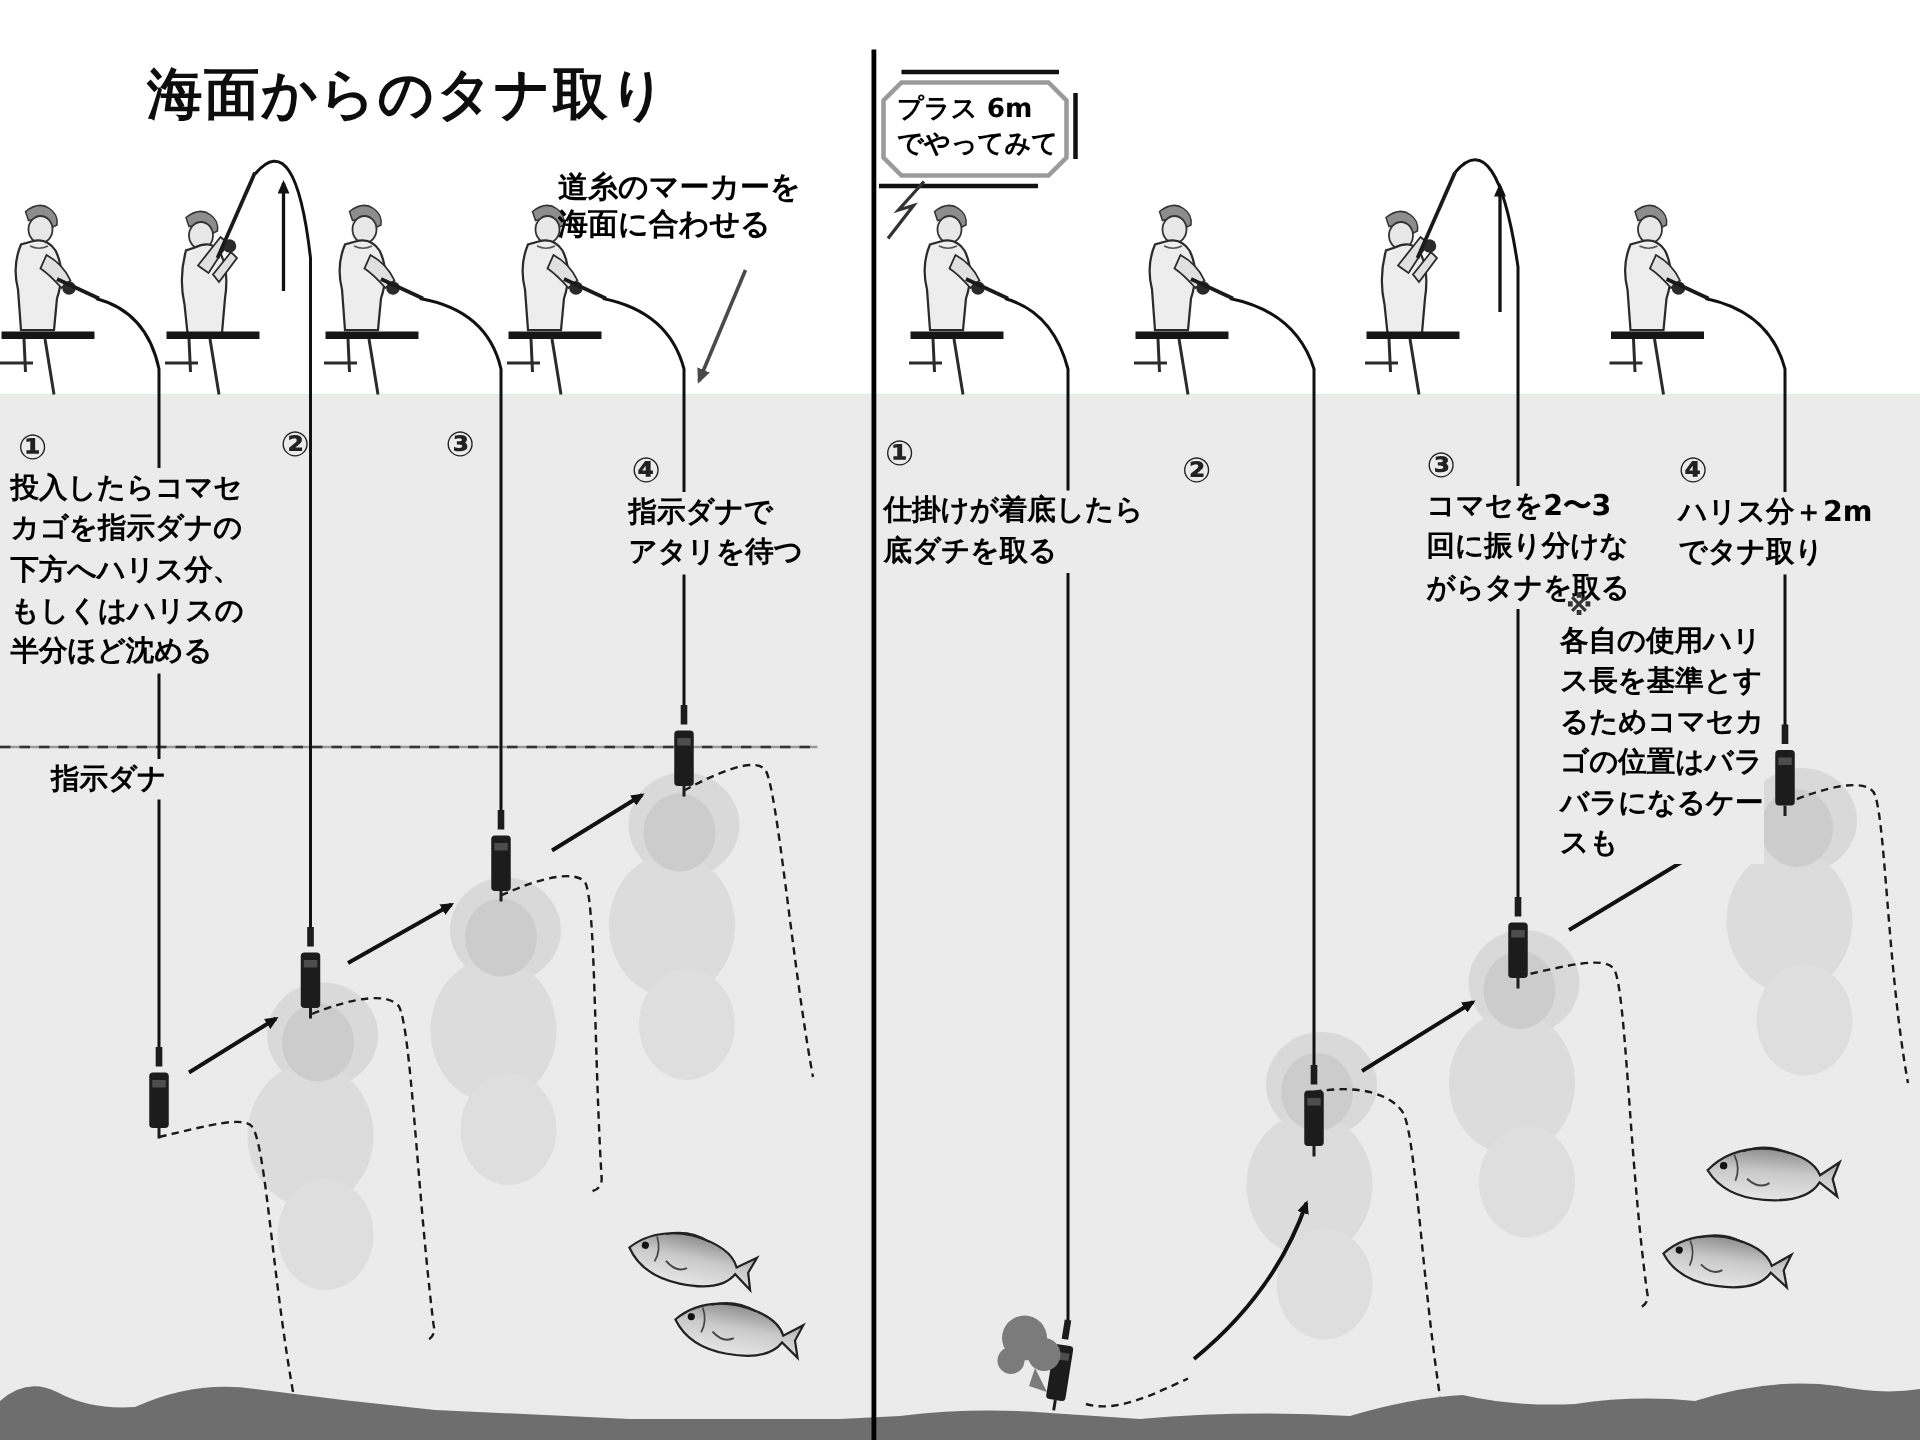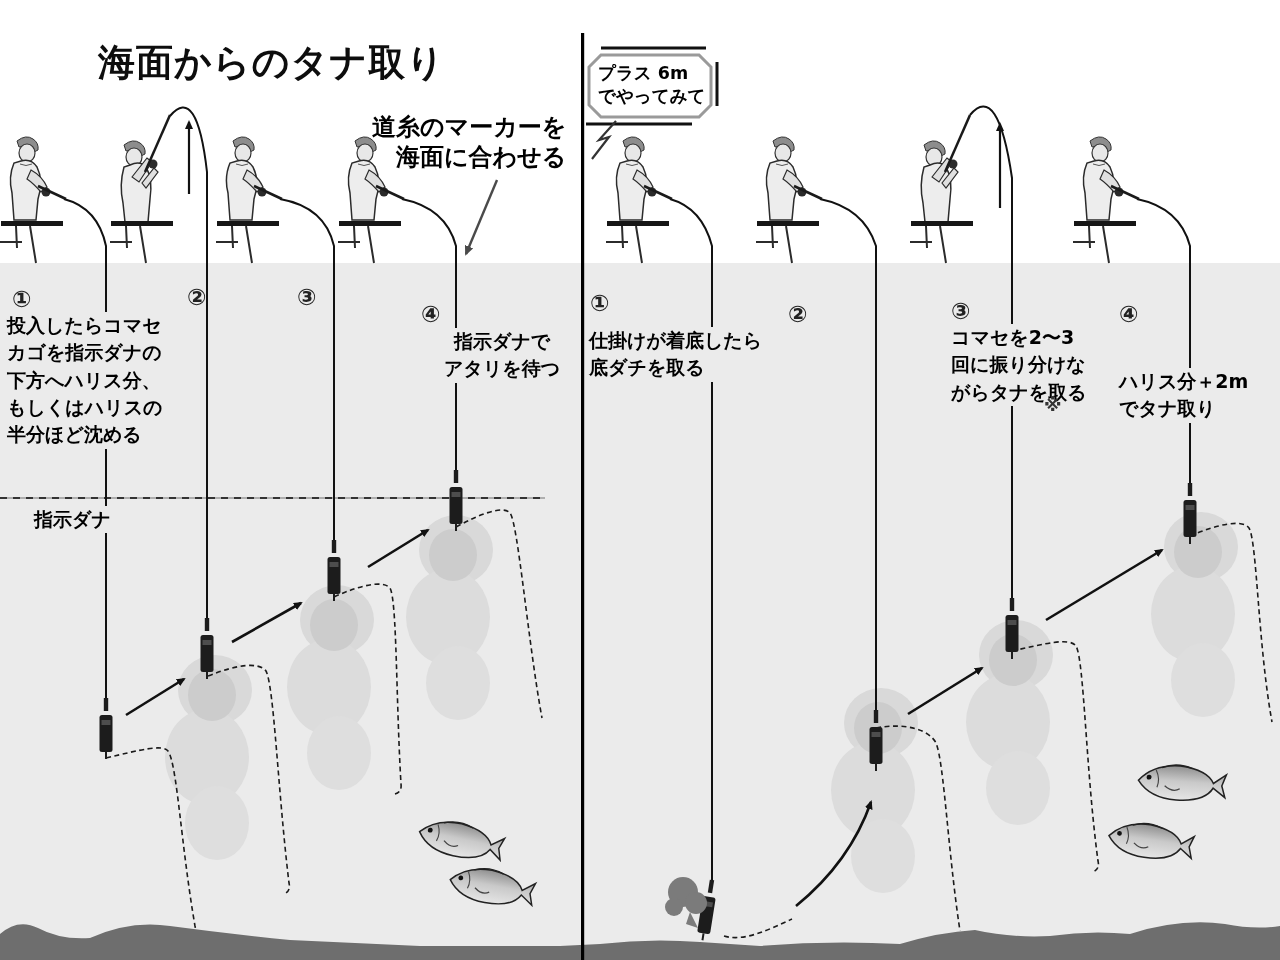--- a/index.html
+++ b/index.html
@@ -6,21 +6,21 @@
   #stage{position:relative;width:1280px;height:960px;overflow:hidden;background:#86efac;
          font-family:"DejaVu Sans",sans-serif;text-decoration:underline;}
   #art{position:absolute;left:0;top:0;}
   .txt{position:absolute;font-weight:bold;color:#000;white-space:pre-line;
        font-family:"DejaVu Sans",sans-serif;}
   .title{font-size:37px;letter-spacing:1px;color:#0d0d0d;}
   .step-num{font-size:23px;color:#222;}
   .step-text{font-size:19px;line-height:1.44;background:#ebebeb;padding:0 2px;}
   .plain{background:transparent;}
   .note{font-size:19px;line-height:1.42;background:#ebebeb;}
-  .annot{font-size:24px;line-height:1.25;text-align:right;}
+  .annot{font-size:20px;line-height:1.25;}
   .callout-text{font-size:17.5px;line-height:1.32;}
   .mark{font-size:18px;color:#333;}
 </style>
 </head>
 <body>
 
 <div id="stage">
 
 <svg id="art" width="1280" height="960" viewBox="0 0 1280 960">
   <defs>
@@ -231,33 +231,39 @@
   <div class="txt step-num" style="left:12px;top:286px;">①</div>
   <div class="txt step-num" style="left:187px;top:284px;">②</div>
   <div class="txt step-num" style="left:297px;top:284px;">③</div>
   <div class="txt step-num" style="left:421px;top:301px;">④</div>
 
   <div class="txt step-text" style="left:5px;top:312px;">投入したらコマセ
 カゴを指示ダナの
 下方へハリス分、
 もしくはハリスの
 半分ほど沈める</div>
-  <div class="txt step-text" style="left:442px;top:328px;text-align:center;">指示ダナで
+  <div class="txt step-text" style="left:417px;top:328px;">指示ダナで
 アタリを待つ</div>
 
   <div class="txt step-text" style="left:4px;top:506px;margin-left:28px;">指示ダナ</div>
 
   <div class="txt step-num" style="left:590px;top:290px;">①</div>
   <div class="txt step-num" style="left:788px;top:301px;">②</div>
   <div class="txt step-num" style="left:951px;top:298px;">③</div>
   <div class="txt step-num" style="left:1119px;top:301px;">④</div>
 
   <div class="txt step-text" style="left:587px;top:327px;">仕掛けが着底したら
 底ダチを取る</div>
   <div class="txt step-text" style="left:949px;top:324px;">コマセを2〜3
 回に振り分けな
 がらタナを取る</div>
-  <div class="txt step-text" style="left:1117px;top:328px;margin-top:40px;">ハリス分＋2m
+  <div class="txt step-text" style="left:1117px;top:328px;">ハリス分＋2m
 でタナ取り</div>
 
   <div class="txt mark plain" style="left:1044px;top:394px;">※</div>
+  <div class="txt note" style="left:1040px;top:414px;">各自の使用ハリ
+ス長を基準とす
+るためコマセカ
+ゴの位置はバラ
+バラになるケー
+スも</div>
 
 </div>
 
 </body></html>

